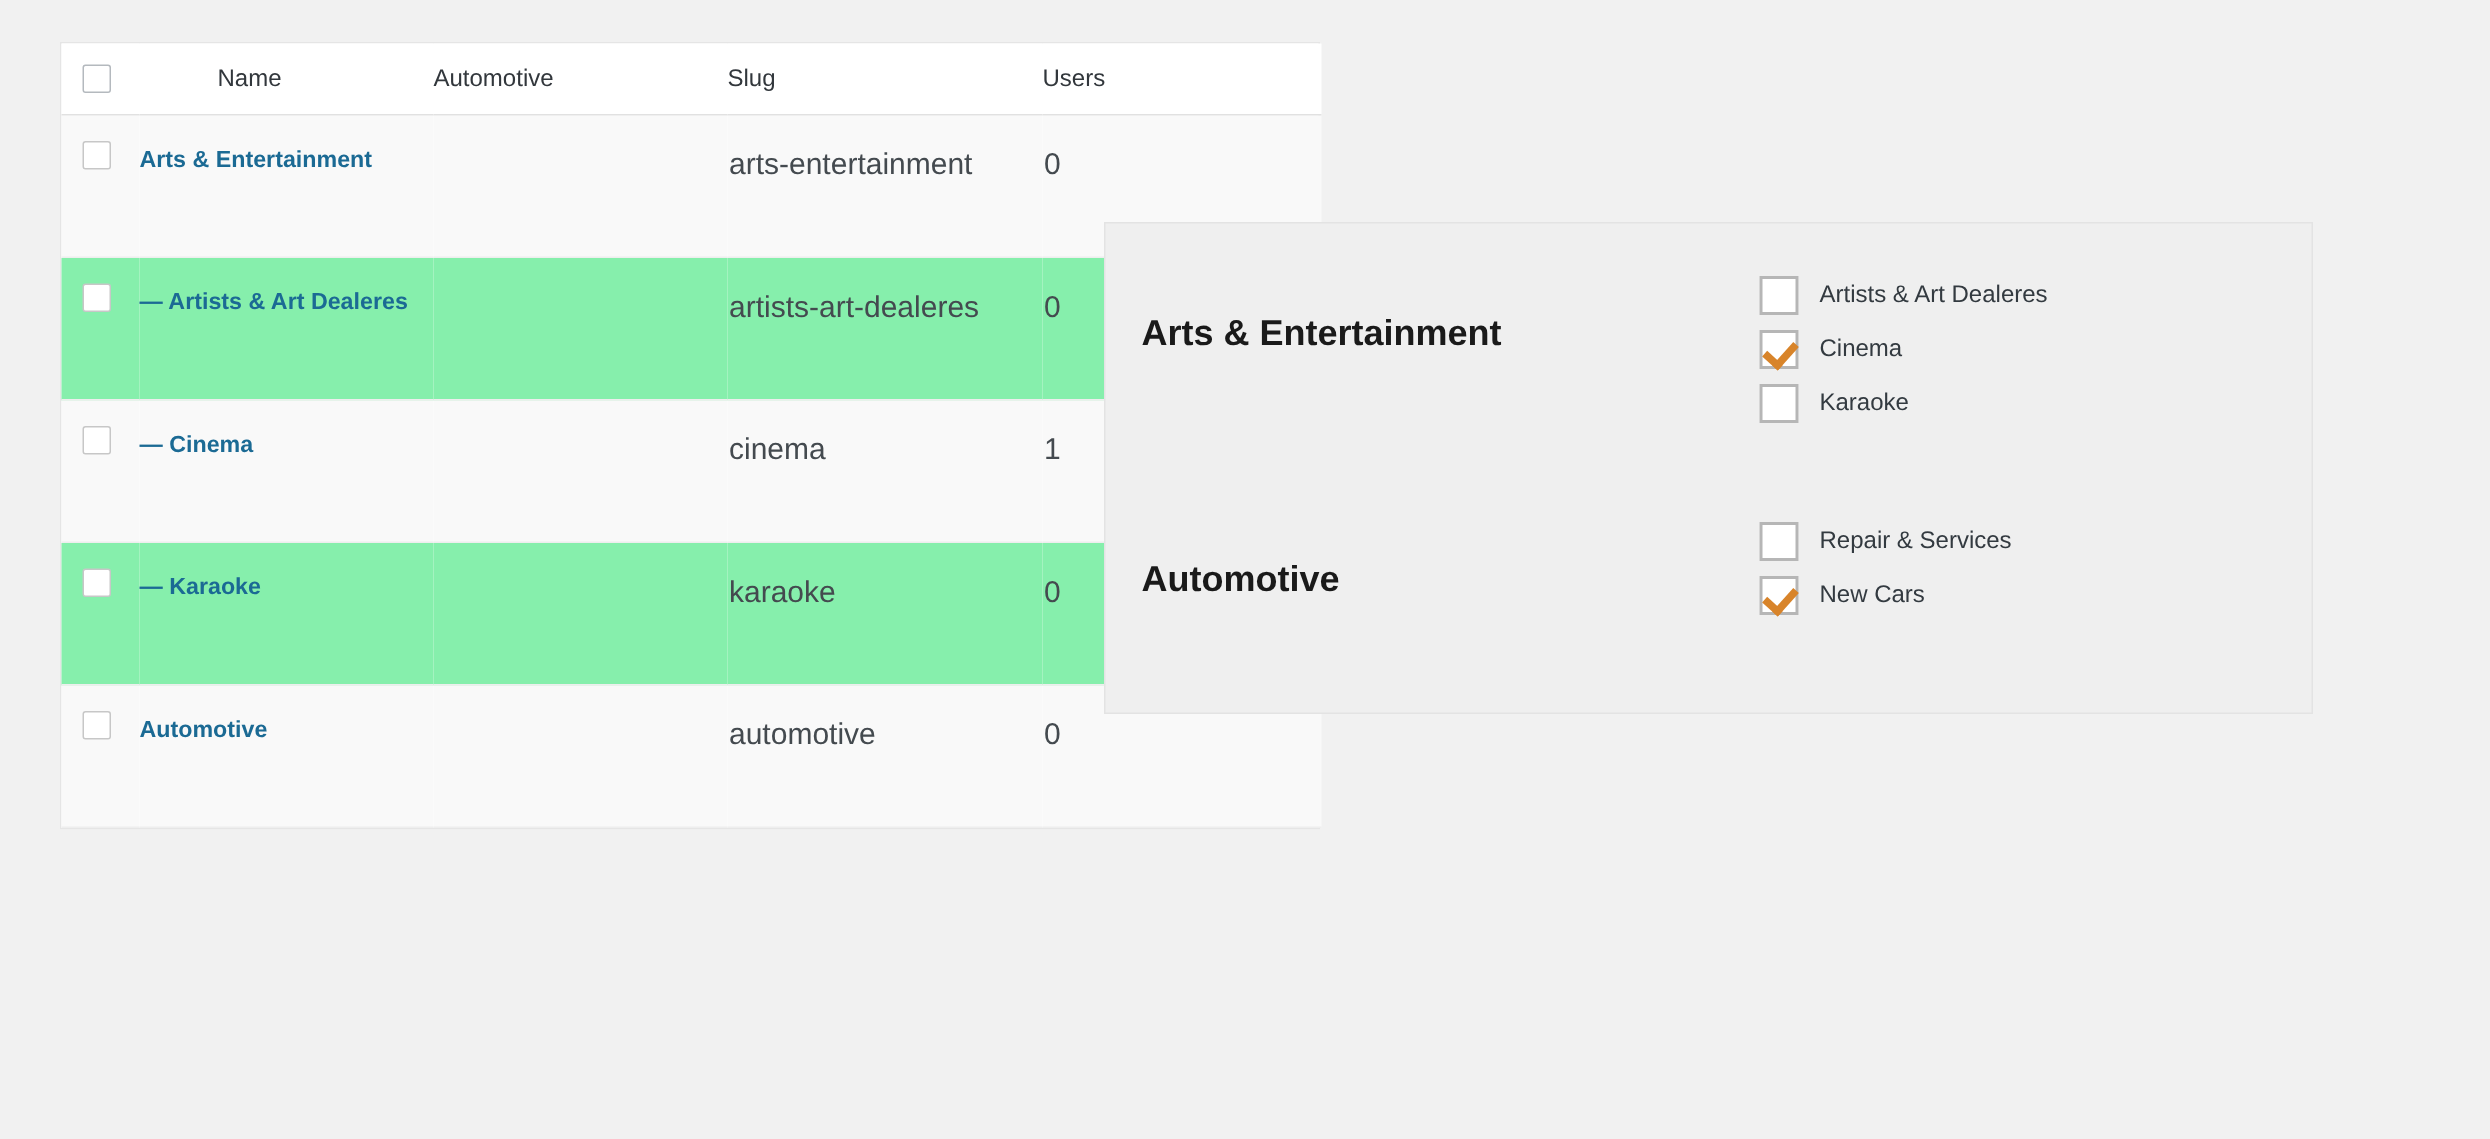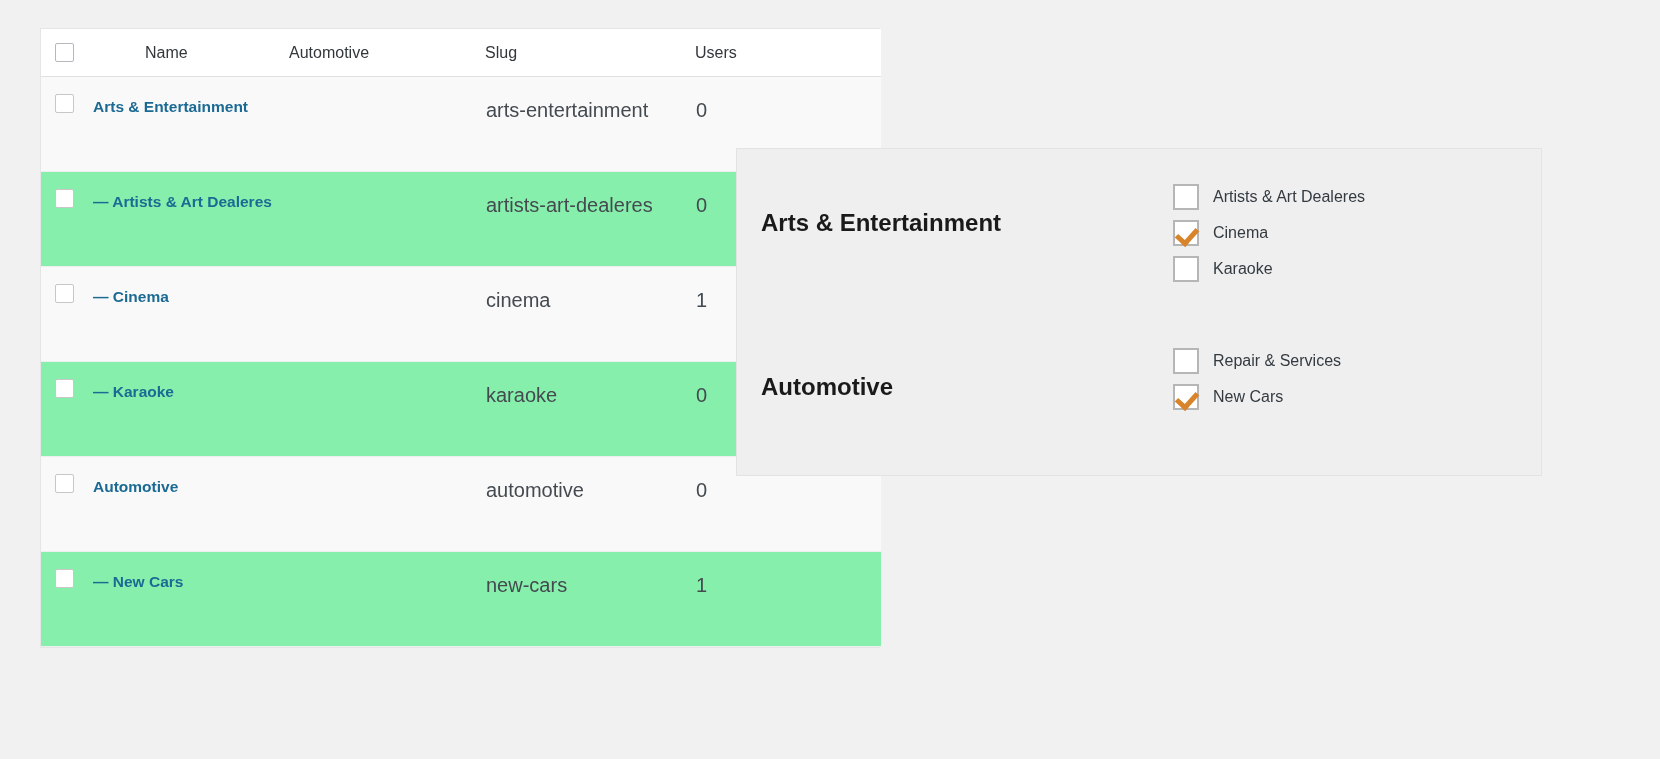--- a/index.html
+++ b/index.html
@@ -210,27 +210,20 @@
         </tr>
 
         <tr class="alt">
           <td class="cell-cb"><span class="cb"></span></td>
           <td class="cell-name"><a class="rowlink">Automotive</a></td>
           <td class="cell-desc"></td>
           <td class="cell-slug">automotive</td>
           <td class="cell-users">0</td>
         </tr>
 
-        <tr>
-          <td class="cell-cb"><span class="cb"></span></td>
-          <td class="cell-name"><a class="rowlink">— New Cars</a></td>
-          <td class="cell-desc"></td>
-          <td class="cell-slug">new-cars</td>
-          <td class="cell-users">1</td>
-        </tr>
 
       </tbody>
     </table>
   </div>
 
   <div class="overlay">
 
     <div class="ov-group g0">
       <div class="ov-title">Arts &amp; Entertainment</div>
       <div class="ov-options">

